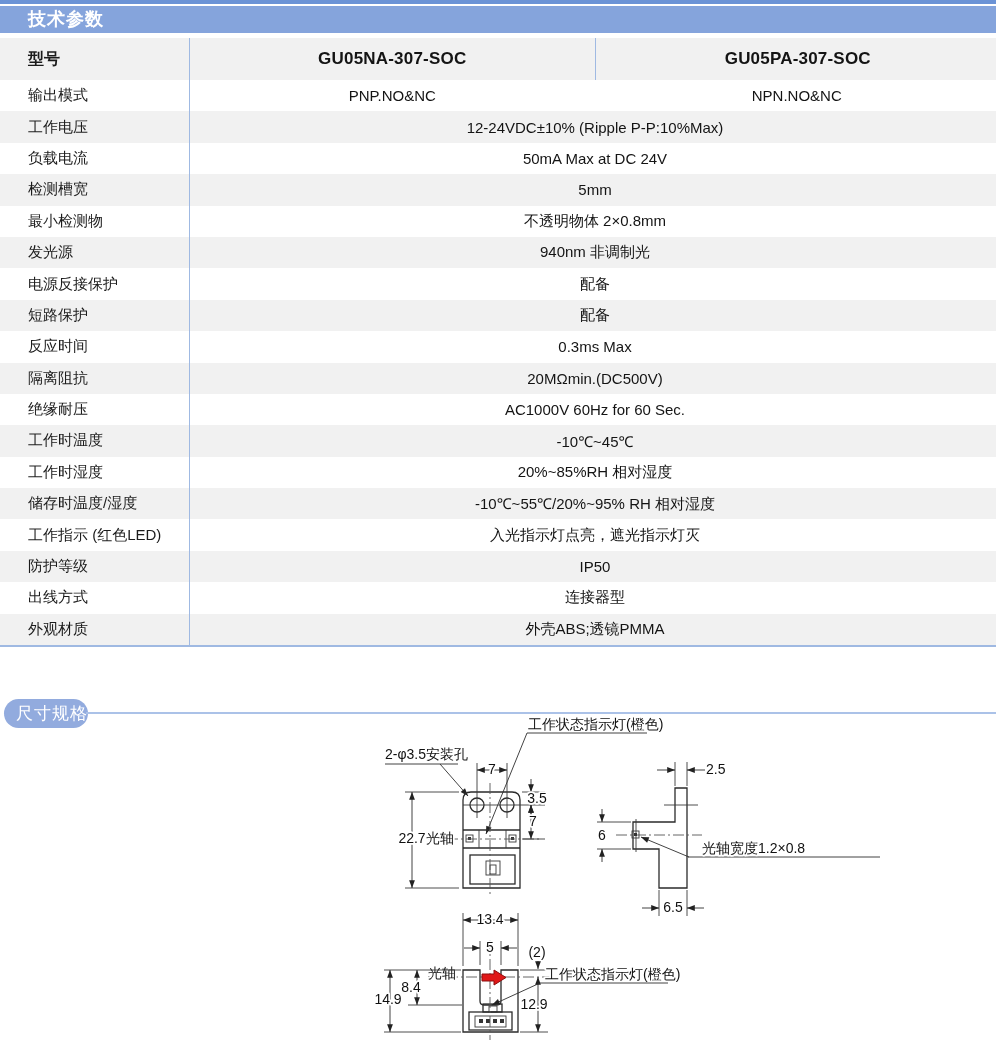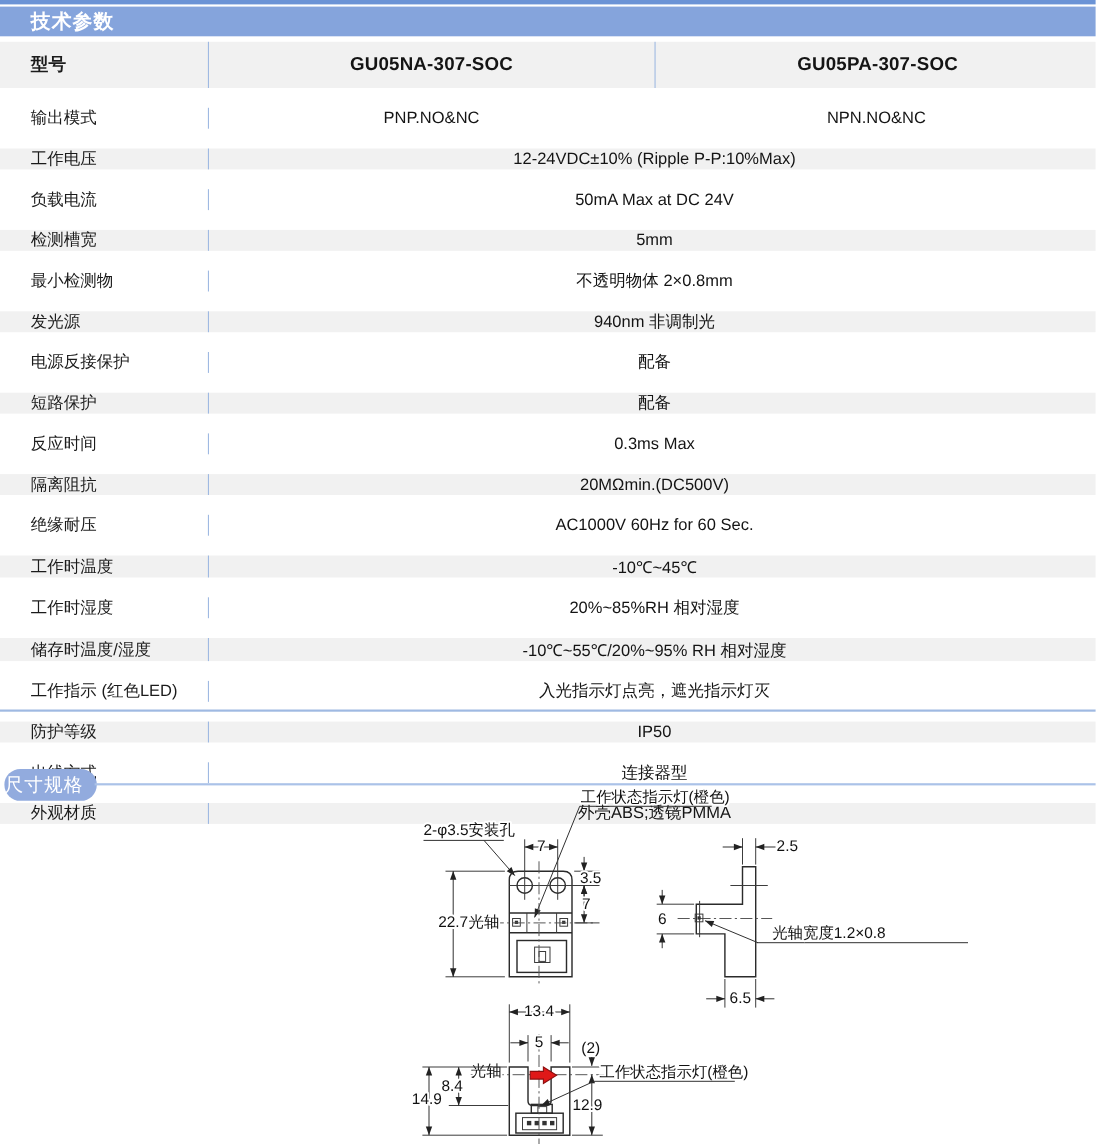--- a/index.html
+++ b/index.html
@@ -12,27 +12,27 @@
   .spec-table{position:absolute;left:0;top:38px;width:1000px;border-bottom:2px solid #9fb9e2;}
   .model-row{display:flex;height:42px;background:#f1f1f1;}
   .lbl{width:190px;box-sizing:border-box;padding-left:28px;display:flex;align-items:center;
         border-right:1px solid #9fb9e2;color:#1b1b1b;}
   .val{flex:1;display:flex;align-items:center;justify-content:center;color:#141414;
         text-align:center;}
   .val.split{border-right:1px solid #9fb9e2;}
   .model-lbl{font-weight:bold;font-size:16px;}
   .model-val{font-weight:bold;font-size:17px;letter-spacing:.2px;}
   .rows{display:flex;flex-direction:column;height:565px;}
-  .row{flex:1;display:flex;margin-top:18px;}
+  .row{flex:1;display:flex;}
   .row:nth-child(even){background:#f1f1f1;}
   .row .lbl{font-size:15px;}
   .row .val{font-size:15px;}
   .dim-pill{position:absolute;left:4px;top:699px;width:84px;height:29px;background:#92abde;
         border-radius:15px;color:#fff;font-size:17px;display:flex;align-items:center;
-        justify-content:flex-start;letter-spacing:1px;}
+        justify-content:flex-end;letter-spacing:1px;}
   .dim-line{position:absolute;left:86px;top:712px;width:914px;height:2px;background:#abc2e8;}
   svg.draw{position:absolute;left:0;top:715px;}
   svg.draw text{font-family:"Liberation Sans",sans-serif;font-size:14px;fill:#111;
         paint-order:stroke;stroke:#fff;stroke-width:3.5px;stroke-linejoin:round;}
   .ol{fill:none;stroke:#2b2b2b;stroke-width:1.3px;}
   .thin{stroke:#3a3a3a;stroke-width:0.9px;fill:none;}
   .dim{stroke:#2e2e2e;stroke-width:0.9px;fill:none;}
   .cl{stroke:#555;stroke-width:0.9px;fill:none;stroke-dasharray:11 3 2 3;}
 </style>
 </head>

